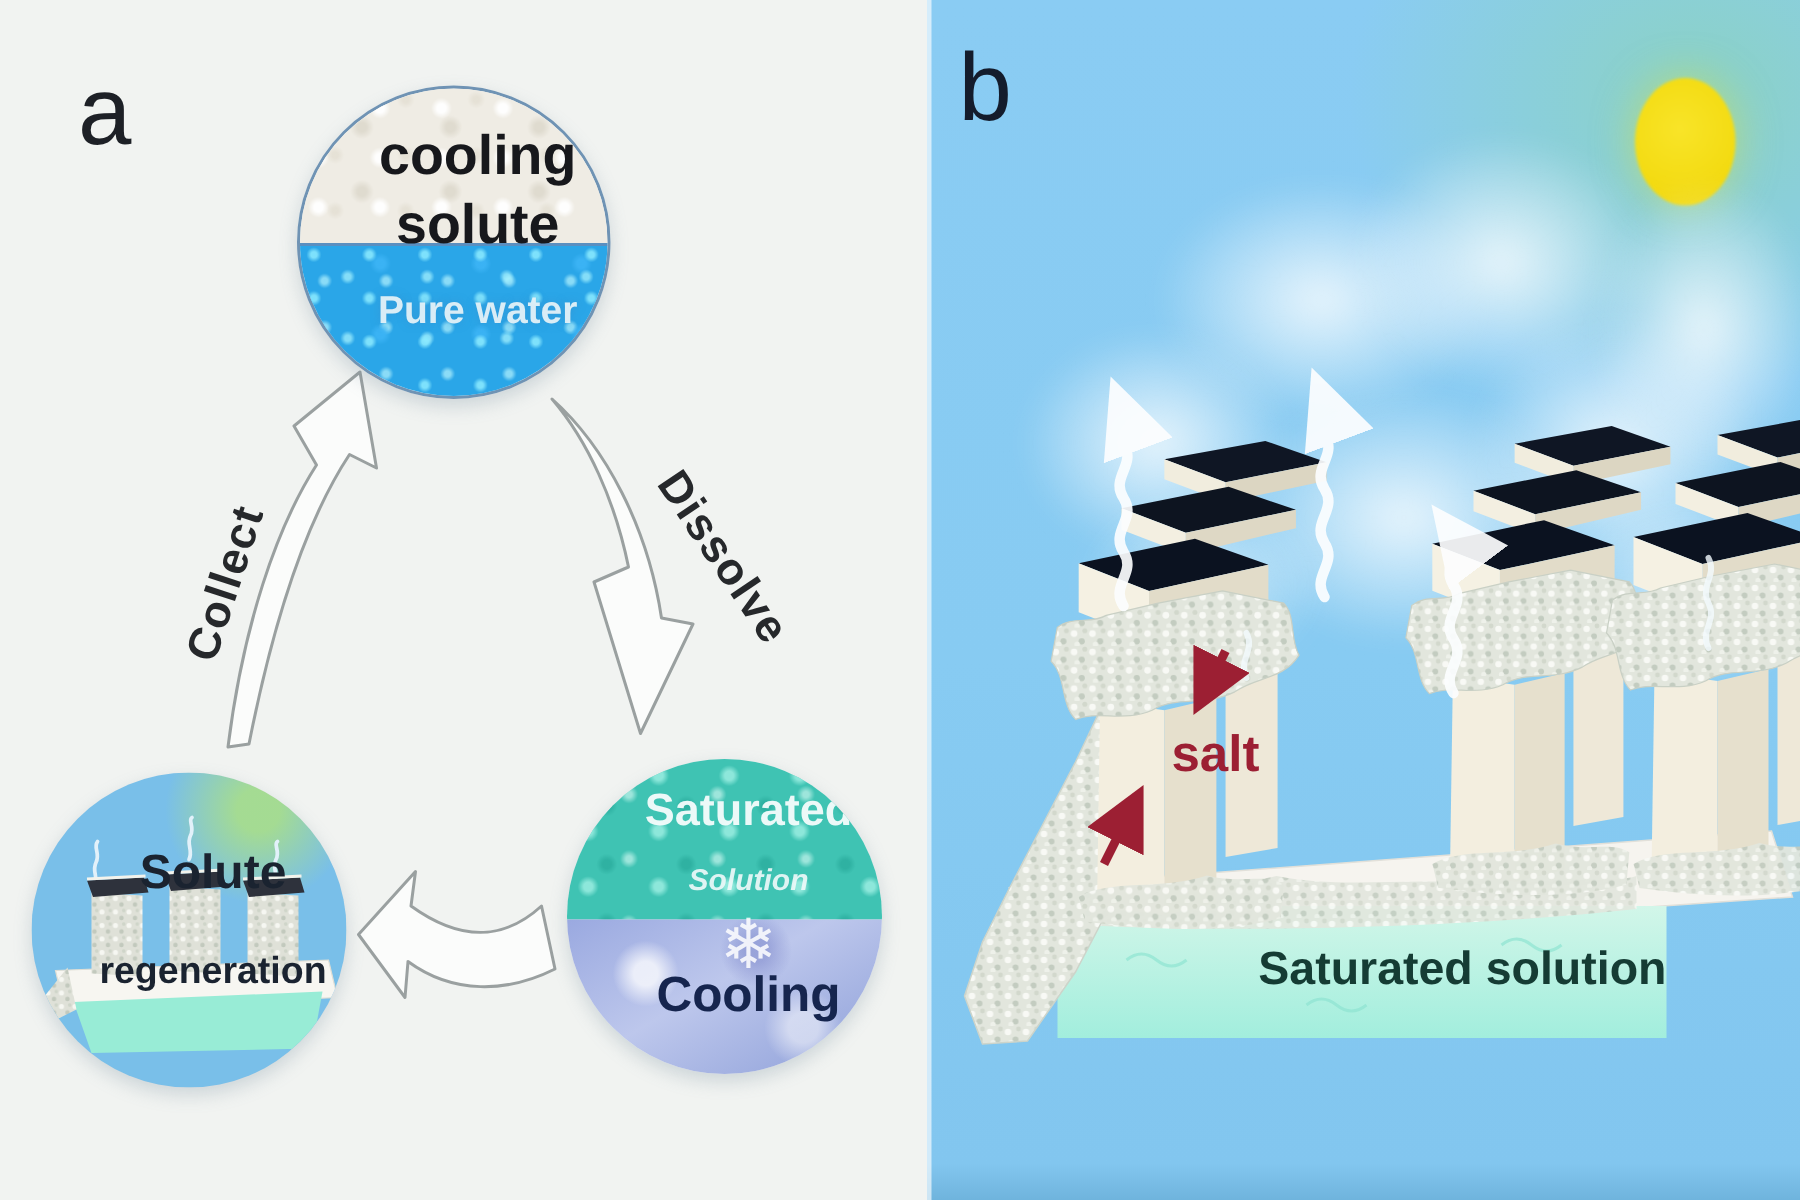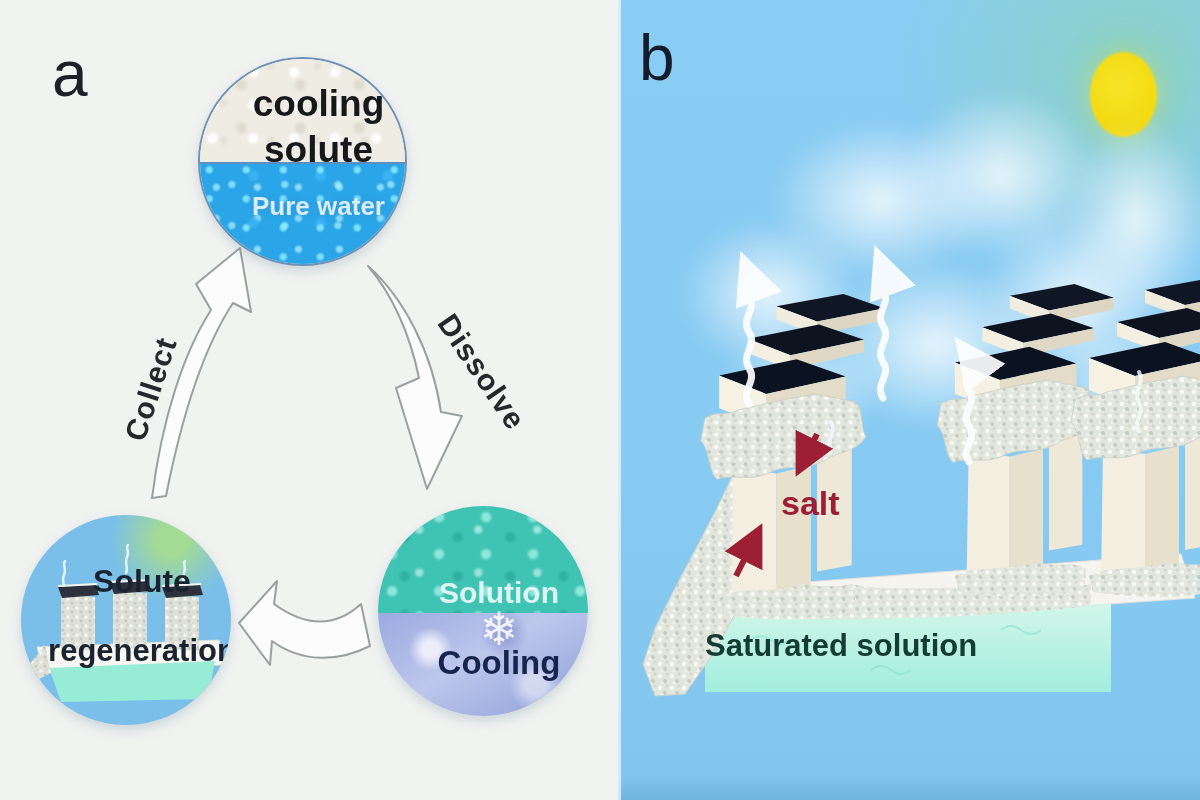--- a/index.html
+++ b/index.html
@@ -38,38 +38,38 @@
   .c-top .t2{top:70px;font-size:37px;font-weight:600;color:#17181c;}
   .c-top .t3{top:132px;font-size:26px;font-weight:600;color:rgba(232,243,247,.92);
              text-shadow:0 0 6px rgba(60,140,200,.5);}
 
   
   .c-regen{left:21px;top:515px;width:210px;height:210px;
            background:radial-gradient(circle at 72% 12%, rgba(175,226,125,.8) 6%, rgba(175,226,125,0) 26%),
                       var(--circle-blue,#79bfe9);}
   .c-regen svg{position:absolute;inset:0;}
   .c-regen .t1{top:48px;font-size:32px;font-weight:600;color:#1a2330;z-index:3;}
-  .c-regen .t2{top:118px;font-size:31px;font-weight:600;color:#1a2330;z-index:3;}
+  .c-regen .t2{top:118px;font-size:25px;font-weight:600;color:#1a2330;z-index:3;}
 
   
   .c-sat{left:378px;top:506px;width:210px;height:210px;}
   .c-sat .upper{top:0;height:51%;background-color:var(--teal-water,#3fc3b3);
     background-image:
       radial-gradient(circle at 30% 30%, rgba(160,240,228,.8) 3px, transparent 7px),
       radial-gradient(circle at 70% 55%, rgba(220,252,246,.6) 2px, transparent 6px),
       radial-gradient(circle at 50% 80%, rgba(40,170,155,.7) 3px, transparent 7px);
     background-size:47px 37px,59px 43px,53px 39px;}
   .c-sat .lower{top:51%;height:49%;
     background:
       radial-gradient(circle at 25% 35%, rgba(255,255,255,.75) 8px, transparent 22px),
       radial-gradient(circle at 75% 70%, rgba(255,255,255,.5) 10px, transparent 26px),
       radial-gradient(circle at 60% 20%, rgba(120,130,200,.5) 8px, transparent 24px),
       linear-gradient(150deg,#9aa9e0 0%,#bdc7ec 45%,#8c9ed8 100%);}
   .c-sat .t1{top:18px;font-size:30px;font-weight:600;color:rgba(245,252,252,.95);}
-  .c-sat .t2{top:70px;font-size:30px;font-weight:600;color:rgba(240,250,250,.9);}
+  .c-sat .t2{top:70px;font-size:20px;font-weight:600;color:rgba(240,250,250,.9);font-style:italic;}
   .c-sat .snow{top:96px;font-size:46px;color:rgba(255,255,255,.85);z-index:2;}
   .c-sat .t3{top:138px;font-size:33px;font-weight:600;color:#16254e;z-index:3;}
 
   .rot-label{position:absolute;font-size:30px;font-weight:600;color:#26282b;
              text-align:center;letter-spacing:1px;}
   .lbl-collect{left:66px;top:372px;width:170px;transform:rotate(-72deg);}
   .lbl-dissolve{left:394px;top:355px;width:175px;transform:rotate(56deg);}
 
   .arrows-a{position:absolute;inset:0;pointer-events:none;}
 
@@ -85,21 +85,21 @@
        background:radial-gradient(circle at 45% 40%, #f8e428 0%, var(--sun-yellow,#f2d90d) 75%);
        filter:blur(1px);box-shadow:0 0 28px rgba(215,225,70,.55);}
 
   .vapor{position:absolute;border-radius:50%;filter:blur(9px);
          background:radial-gradient(closest-side, rgba(255,255,255,.8), rgba(255,255,255,0));}
 
   .scene-b{position:absolute;inset:0;}
 
   .salt-label{position:absolute;left:132px;top:484px;font-size:34px;font-weight:700;
               color:var(--salt-red,#9c1f33);z-index:5;margin-left:28px;}
-  .basin-label{position:absolute;left:84px;top:628px;width:406px;text-align:left;
+  .basin-label{position:absolute;left:84px;top:628px;width:406px;text-align:right;
                font-size:31px;font-weight:600;color:#153c34;z-index:5;}
 </style>
 </head>
 <body>
 
 <div class="fig">
 
   <div class="panel-a">
     <div class="panel-label">a</div>
 
@@ -162,20 +162,21 @@
         </g>
       </svg>
       <div class="ctext t1">Solute</div>
       <div class="ctext t2">regeneration</div>
     </div>
 
     <div class="circle c-sat">
       <div class="half upper"></div>
       <div class="half lower"></div>
       <div class="ctext snow">❄</div>
+      <div class="ctext t1">Saturated</div>
       <div class="ctext t2">Solution</div>
       <div class="ctext t3">Cooling</div>
     </div>
   </div>
 
   <div class="panel-b">
     <div class="panel-label">b</div>
 
     <div class="sun"></div>
 

